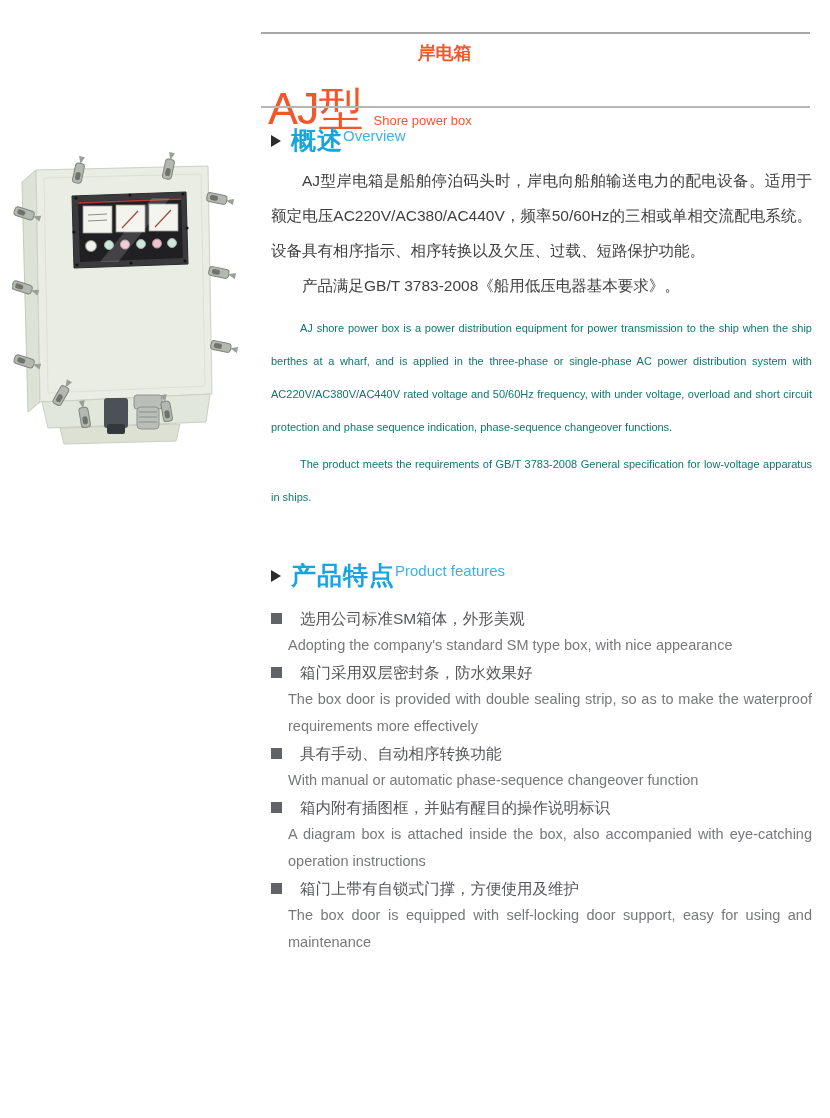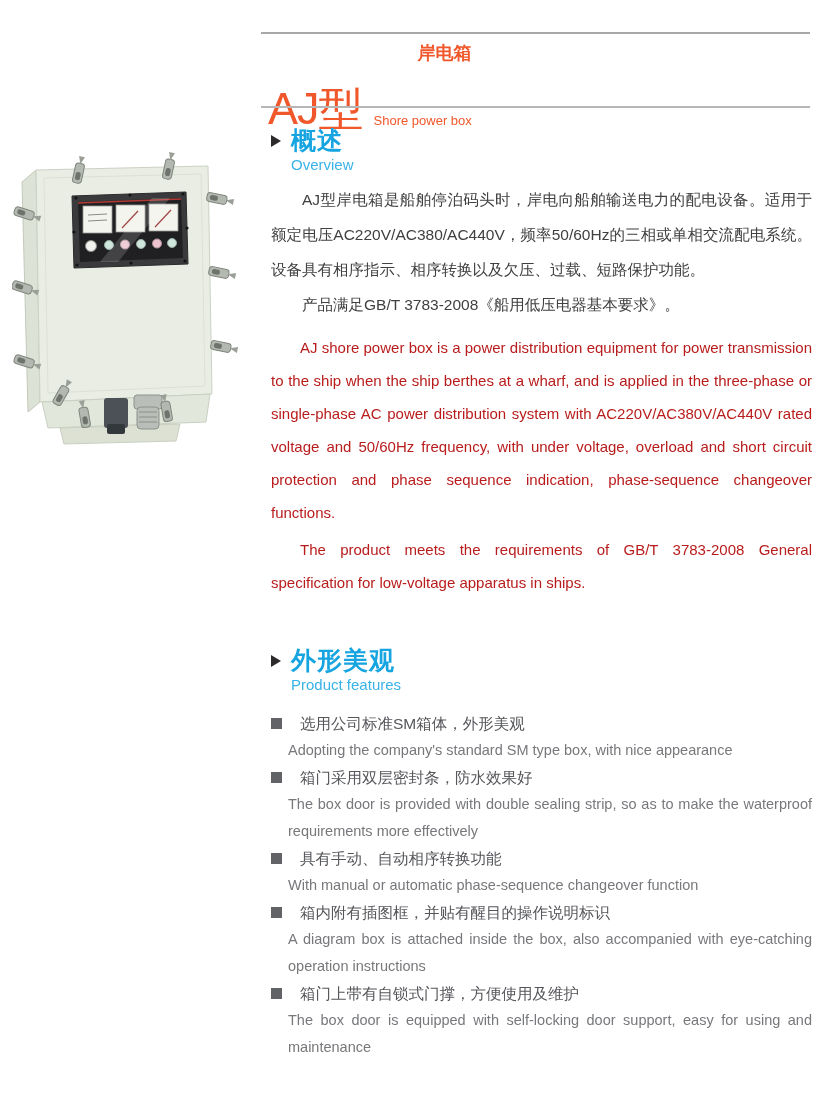--- a/index.html
+++ b/index.html
@@ -20,27 +20,27 @@
   .title-en { font-size:13px; line-height:1.25;margin-top:48px; }
 
   
   .product-photo { position:absolute; left:12px; top:140px; width:232px; height:308px; }
 
   
   .content { position:absolute; left:271px; top:126px; width:541px; }
 
   .section-head { display:flex; align-items:flex-start; gap:10px; }
   .arrow-icon { width:0; height:0; border-left:10px solid #2d2a2b; border-top:6px solid transparent; border-bottom:6px solid transparent; margin-top:9px; flex:none; }
-  .head-text { display:flex; flex-direction:column; }
+  .head-text { display:flex; flex-direction:row; }
   .head-cn { font-size:25px; font-weight:bold; color:#17a5e1; line-height:1.15; letter-spacing:1px; }
   .head-en { font-size:15px; color:#39b2e8; line-height:1.3; }
 
   .overview .cn-para { margin-top:8px; font-size:15.5px; color:#404040; line-height:35px; text-align:justify; text-indent:31px; }
   .overview .cn-para + .cn-para { margin-top:0; }
-  .overview .en-para { margin-top:9px; font-size:15px; color:#b91c1c; line-height:33px; text-align:justify; text-indent:29px; }
+  .overview .en-para { margin-top:9px; font-size:11px; color:#0f766e; line-height:33px; text-align:justify; text-indent:29px; }
   .overview .en-para + .en-para { margin-top:4px; }
 
   .features { margin-top:47px; }
   .feature-list { list-style:none; margin-top:15px; }
   .feature-cn { display:flex; align-items:center; gap:18px; font-size:15.5px; color:#55565a; line-height:27px; }
   .bullet-square { width:11px; height:11px; background:#626366; flex:none; }
   .feature-en { font-size:14.5px; color:#77787b; line-height:27px; text-align:justify; padding-left:17px; }
 </style>
 </head>
 <body>
@@ -147,21 +147,21 @@
       <p class="cn-para">AJ型岸电箱是船舶停泊码头时，岸电向船舶输送电力的配电设备。适用于额定电压AC220V/AC380/AC440V，频率50/60Hz的三相或单相交流配电系统。设备具有相序指示、相序转换以及欠压、过载、短路保护功能。</p>
       <p class="cn-para">产品满足GB/T 3783-2008《船用低压电器基本要求》。</p>
       <p class="en-para">AJ shore power box is a power distribution equipment for power transmission to the ship when the ship berthes at a wharf, and is applied in the three-phase or single-phase AC power distribution system with AC220V/AC380V/AC440V rated voltage and 50/60Hz frequency, with under voltage, overload and short circuit protection and phase sequence indication, phase-sequence changeover functions.</p>
       <p class="en-para">The product meets the requirements of GB/T 3783-2008 General specification for low-voltage apparatus in ships.</p>
     </section>
 
     <section class="features">
       <div class="section-head">
         <span class="arrow-icon"></span>
         <span class="head-text">
-          <span class="head-cn">外形美观</span>
+          <span class="head-cn">产品特点</span>
           <span class="head-en">Product features</span>
         </span>
       </div>
       <ul class="feature-list">
         <li class="feature-item">
           <div class="feature-cn">
             <span class="bullet-square"></span>
             <span>选用公司标准SM箱体，外形美观</span>
           </div>
           <div class="feature-en">Adopting the company's standard SM type box, with nice appearance</div>

